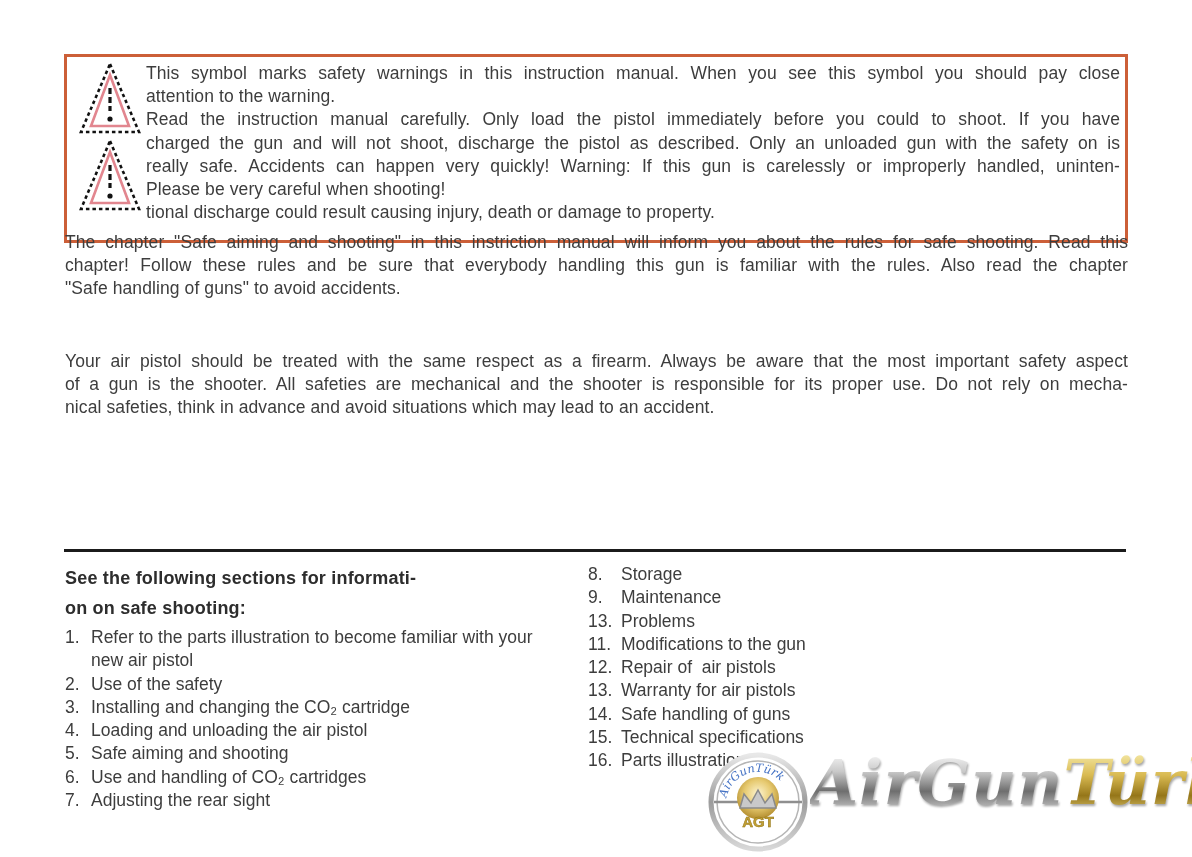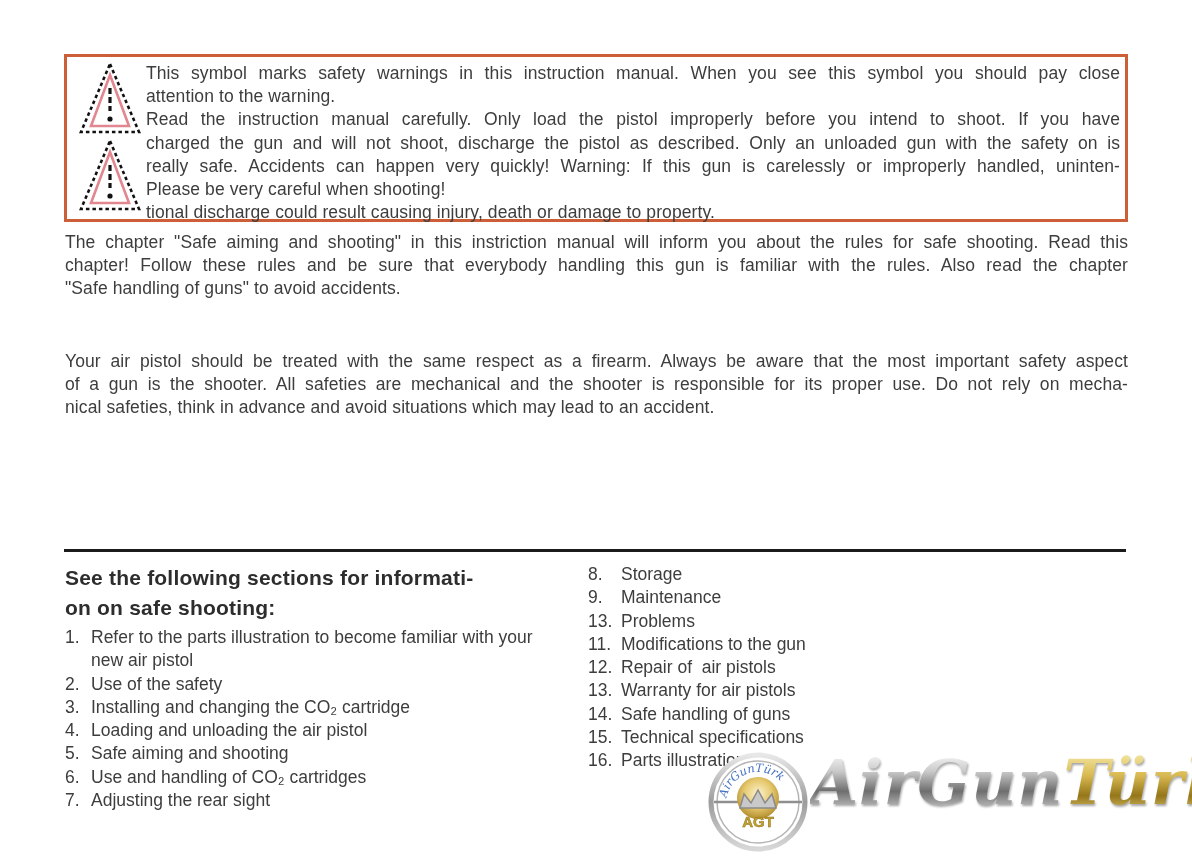--- a/index.html
+++ b/index.html
@@ -3,21 +3,21 @@
 <meta charset="utf-8">
 <style>
   html,body { margin:0; padding:0; background:#ffffff; }
   .page {
     position:relative; width:1192px; height:857px; background:#ffffff;
     font-family:"Liberation Sans", sans-serif; color:#3d3d3d; overflow:hidden;
   }
 
   
   .warning-box {
-    position:absolute; left:64px; top:54px; width:1064px; height:168px;
+    position:absolute; left:64px; top:54px; width:1064px; height:189px;
     border:3px solid #cc5f38; box-sizing:border-box;
   }
   .warn-icons { position:absolute; left:11px; top:4px; width:66px; }
   .warn-icons svg { display:block; margin-bottom:1px; }
   .warn-text { position:absolute; left:79px; top:5px; right:5px; }
 
   .line {
     font-size:17.5px; line-height:23.2px; text-align:justify; text-align-last:left;
     letter-spacing:0.1px;
   }
@@ -29,21 +29,21 @@
   .para-2 { top:350px; }
   .para-3 { top:425px; }
 
   
   .divider { position:absolute; left:64px; top:549px; width:1062px; height:3px; background:#1b1b1b; }
 
   
   .col-left  { position:absolute; left:65px;  top:563px; width:492px; }
   .col-right { position:absolute; left:588px; top:563px; width:430px; }
   .sections-heading {
-    font-size:21px; font-weight:bold; line-height:30px; color:#2d2d2d;
+    font-size:18px; font-weight:bold; line-height:30px; color:#2d2d2d;
     white-space:pre-line; margin:0 0 3px 0; letter-spacing:0.2px;
   }
   .li-row { display:flex; font-size:17.5px; line-height:23.3px; }
   .li-num { flex:0 0 26px; }
   .col-right .li-num { flex:0 0 33px; }
   .li-text { flex:1; white-space:pre-wrap; }
 
   
   .watermark { position:absolute; left:708px; top:750px; width:480px; height:104px; z-index:5; }
   .wm-badge { position:absolute; left:0; top:2px; }
@@ -79,21 +79,21 @@
         <path d="M32 3 L61 71 L3 71 Z" fill="none" stroke="#111111" stroke-width="2.6" stroke-dasharray="3.5 3"></path>
         <path d="M32 14 L51 65 L13 65 Z" fill="none" stroke="#e2868f" stroke-width="2.6"></path>
         <line x1="32" y1="27" x2="32" y2="50" stroke="#111111" stroke-width="3.2" stroke-dasharray="6 3"></line>
         <circle cx="32" cy="58" r="2.6" fill="#111111"></circle>
       </svg>
     </div>
     <div class="warn-text">
 
     <div class="line just">This symbol marks safety warnings in this instruction manual. When you see this symbol you should pay close</div>
         <div class="line">attention to the warning.</div>
-        <div class="line just">Read the instruction manual carefully. Only load the pistol improperly before you intend to shoot. If you have</div>
+        <div class="line just">Read the instruction manual carefully. Only load the pistol immediately before you could to shoot. If you have</div>
         <div class="line just">charged the gun and will not shoot, discharge the pistol as described. Only an unloaded gun with the safety on is</div>
         <div class="line just">really safe. Accidents can happen very quickly! Warning: If this gun is carelessly or improperly handled, uninten-</div>
         <div class="line">Please be very careful when shooting!</div>
         <div class="line">tional discharge could result causing injury, death or damage to property.</div>
       </div>
   </div>
 
   <div class="para para-1">
 
   <div class="line just">The chapter "Safe aiming and shooting" in this instriction manual will inform you about the rules for safe shooting. Read this</div>

